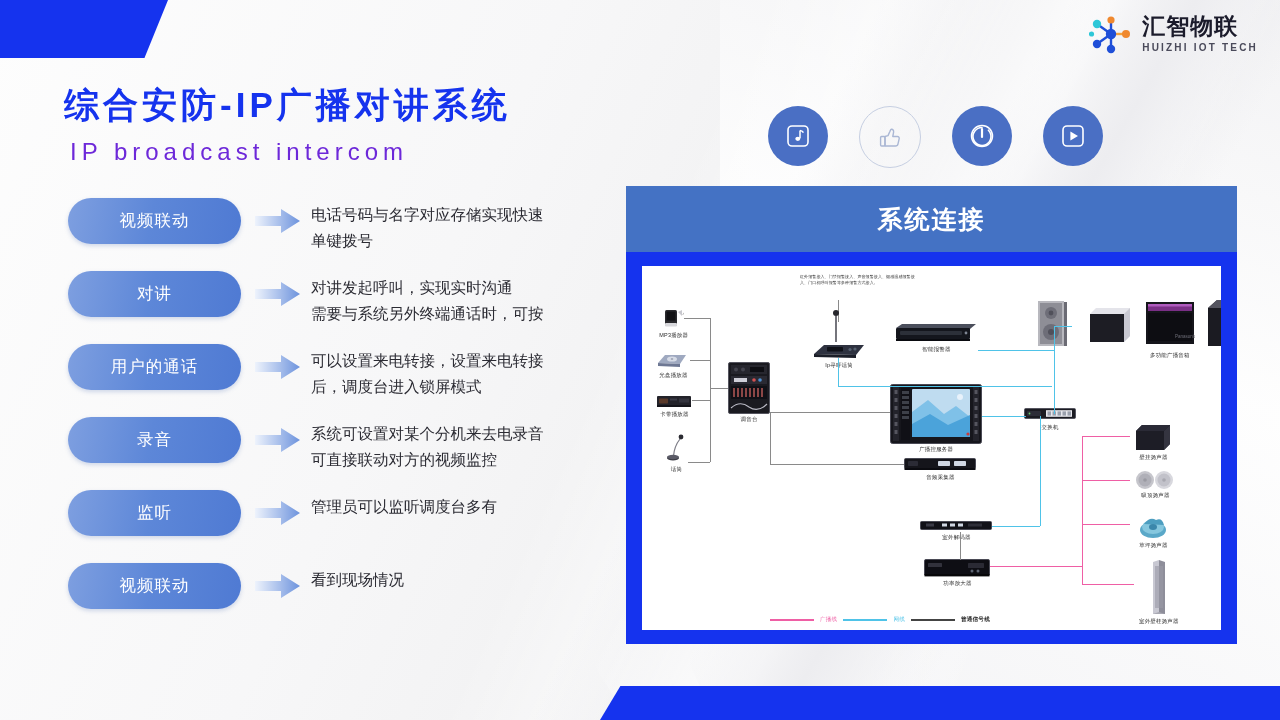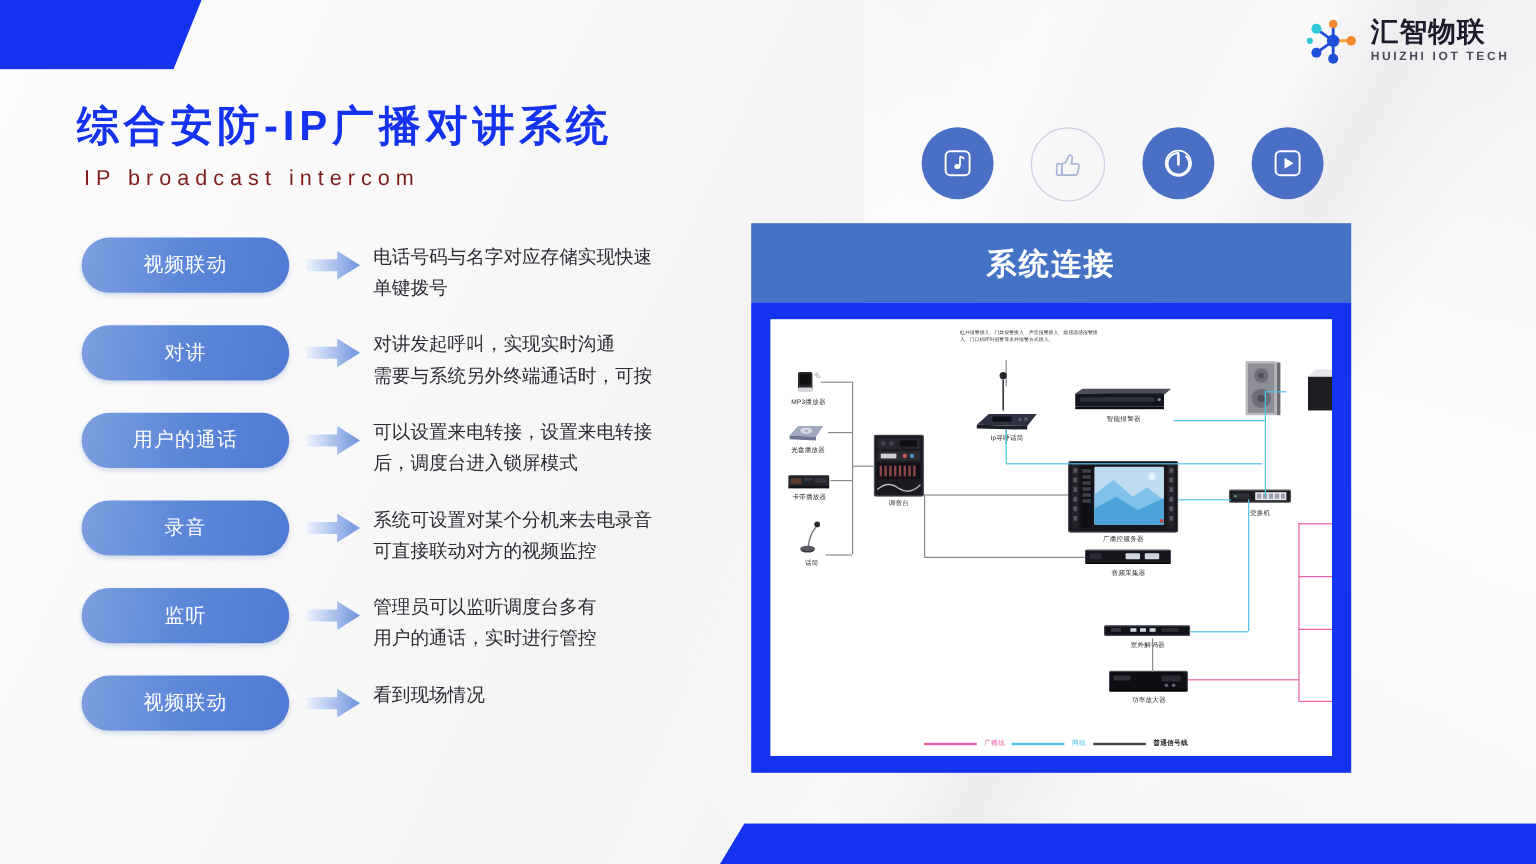--- a/index.html
+++ b/index.html
@@ -39,21 +39,21 @@
   
   .logo{position:absolute;right:22px;top:14px;display:flex;align-items:center;gap:9px;}
   .logo-mark{width:44px;height:40px;position:relative;flex:none;}
   .logo-text{display:flex;flex-direction:column;line-height:1;}
   .logo-cn{font-size:23px;font-weight:bold;color:#1b1b2b;letter-spacing:1px;}
   .logo-en{font-size:10px;font-weight:bold;color:#4a4a5a;letter-spacing:2.2px;margin-top:5px;}
 
   
   .title{position:absolute;left:64px;top:82px;font-size:35px;font-weight:bold;
          color:#1533ee;letter-spacing:4px;white-space:nowrap;}
-  .subtitle{position:absolute;left:70px;top:138px;font-size:18px;color:#7f1d1d;
+  .subtitle{position:absolute;left:70px;top:138px;font-size:24px;color:#6d28d9;
             letter-spacing:5px;white-space:nowrap;}
 
   
   .circles{position:absolute;left:768px;top:106px;display:flex;gap:31px;}
   .circ{width:60px;height:60px;border-radius:50%;display:flex;align-items:center;
         justify-content:center;}
   .circ.solid{background:#4a6fc4;}
   .circ.outline{background:transparent;border:1.5px solid #c6cfe2;}
 
   
@@ -63,21 +63,21 @@
         background:linear-gradient(100deg,#7e9fe0 0%,#5d87d8 48%,#4f7ad3 100%);
         box-shadow:0 2px 4px rgba(80,110,180,.25);
         display:flex;align-items:center;justify-content:center;
         color:#ffffff;font-size:16.5px;letter-spacing:1px;}
   .arrow{width:46px;height:26px;flex:none;margin:10px 10px 0 14px;position:relative;}
   .arrow svg{display:block;}
   .ftext{font-size:15.5px;color:#2b2b33;line-height:26px;margin-top:4px;}
   .ftext div{white-space:nowrap;font-family:Liberation Serif, serif;}
 
   
-  .panel{position:absolute;left:626px;top:186px;width:500px;height:458px;}
+  .panel{position:absolute;left:626px;top:186px;width:611px;height:458px;}
   .panel-head{height:66px;background:#4472c4;display:flex;align-items:center;
               justify-content:center;}
   .panel-head span{color:#ffffff;font-size:25px;font-weight:bold;letter-spacing:2px;}
   .panel-body{height:392px;background:#1533ee;padding:14px 16px;box-sizing:border-box;}
   .diagram{width:100%;height:100%;background:#ffffff;position:relative;overflow:hidden;}
 
   
   .dnode{position:absolute;display:flex;flex-direction:column;align-items:center;}
   .dlabel{font-size:5.2px;color:#2a2a2a;margin-top:2px;white-space:nowrap;
           transform:scale(1.05);letter-spacing:.2px;}
@@ -260,21 +260,20 @@
             <linearGradient id="ag4" x1="0" y1="0" x2="1" y2="0">
           <stop offset="0" stop-color="#eef3fc"></stop>
               <stop offset="1" stop-color="#6d93dd"></stop>
         </linearGradient>
           </defs>
         <path d="M0 8 L26 8 L26 1 L45 13 L26 25 L26 18 L0 18 Z" fill="url(#ag4)"></path>
       </svg>
     </div>
     <div class="ftext">
       <div>管理员可以监听调度台多有</div>
-      <div>用户的通话，实时进行管控</div>
     </div>
   </div>
 
   <div class="frow">
     <div class="pill">
       <span>视频联动</span>
     </div>
     <div class="arrow">
       <svg width="46" height="26" viewBox="0 0 46 26">
         <defs>

